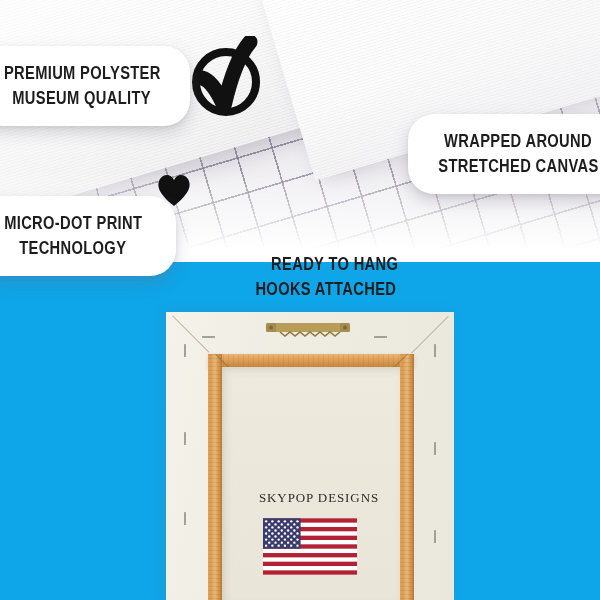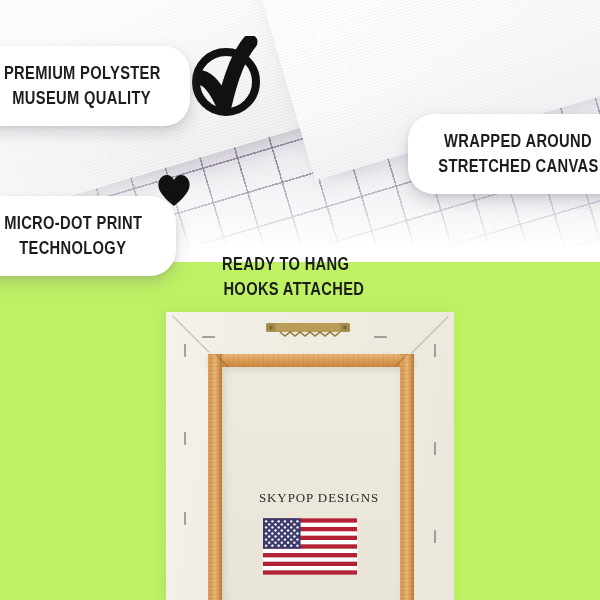--- a/index.html
+++ b/index.html
@@ -3,21 +3,21 @@
 <meta charset="utf-8">
 <style>
   html,body{margin:0;padding:0;}
   body{
     width:600px;height:600px;
     font-family:"Liberation Sans", sans-serif;
     background:#ffffff;
     overflow:hidden;
     position:relative;
   }
-  #stage{position:absolute;inset:0;width:600px;height:600px;overflow:hidden;background:#bef264;}
+  #stage{position:absolute;inset:0;width:600px;height:600px;overflow:hidden;background:#0ea5e9;}
 
   
   .photo{
     position:absolute;left:0;top:0;width:600px;height:262px;
     overflow:hidden;background:#fbfbfc;
   }
   .mat{
     position:absolute;left:-60px;top:-120px;width:760px;height:470px;
     background:
       repeating-linear-gradient(to right, rgba(128,118,145,.78) 0 1.6px, rgba(0,0,0,0) 1.6px 36px),
@@ -80,21 +80,21 @@
     transform-origin:center;
     display:block;
   }
   #callout-premium{left:-26px;top:46px;width:216px;height:80px;}
   #callout-wrapped{left:408px;top:114px;width:220px;height:80px;}
   #callout-microdot{left:-30px;top:196px;width:206px;height:80px;}
 
   
   .plain-head{
     position:absolute;left:210px;top:252px;width:200px;
-    display:flex;flex-direction:column;align-items:flex-start;
+    display:flex;flex-direction:column;align-items:flex-end;
   }
   .plain-head span{
     font-family:"Liberation Sans", sans-serif;
     font-weight:700;font-size:17.5px;letter-spacing:.4px;color:#1d1d1d;
     white-space:nowrap;line-height:1.45;transform:scaleX(.84);display:block;
   }
 
   
   .canvas-wrap{position:absolute;left:166px;top:312px;width:288px;height:290px;}
   .canvas-back{

